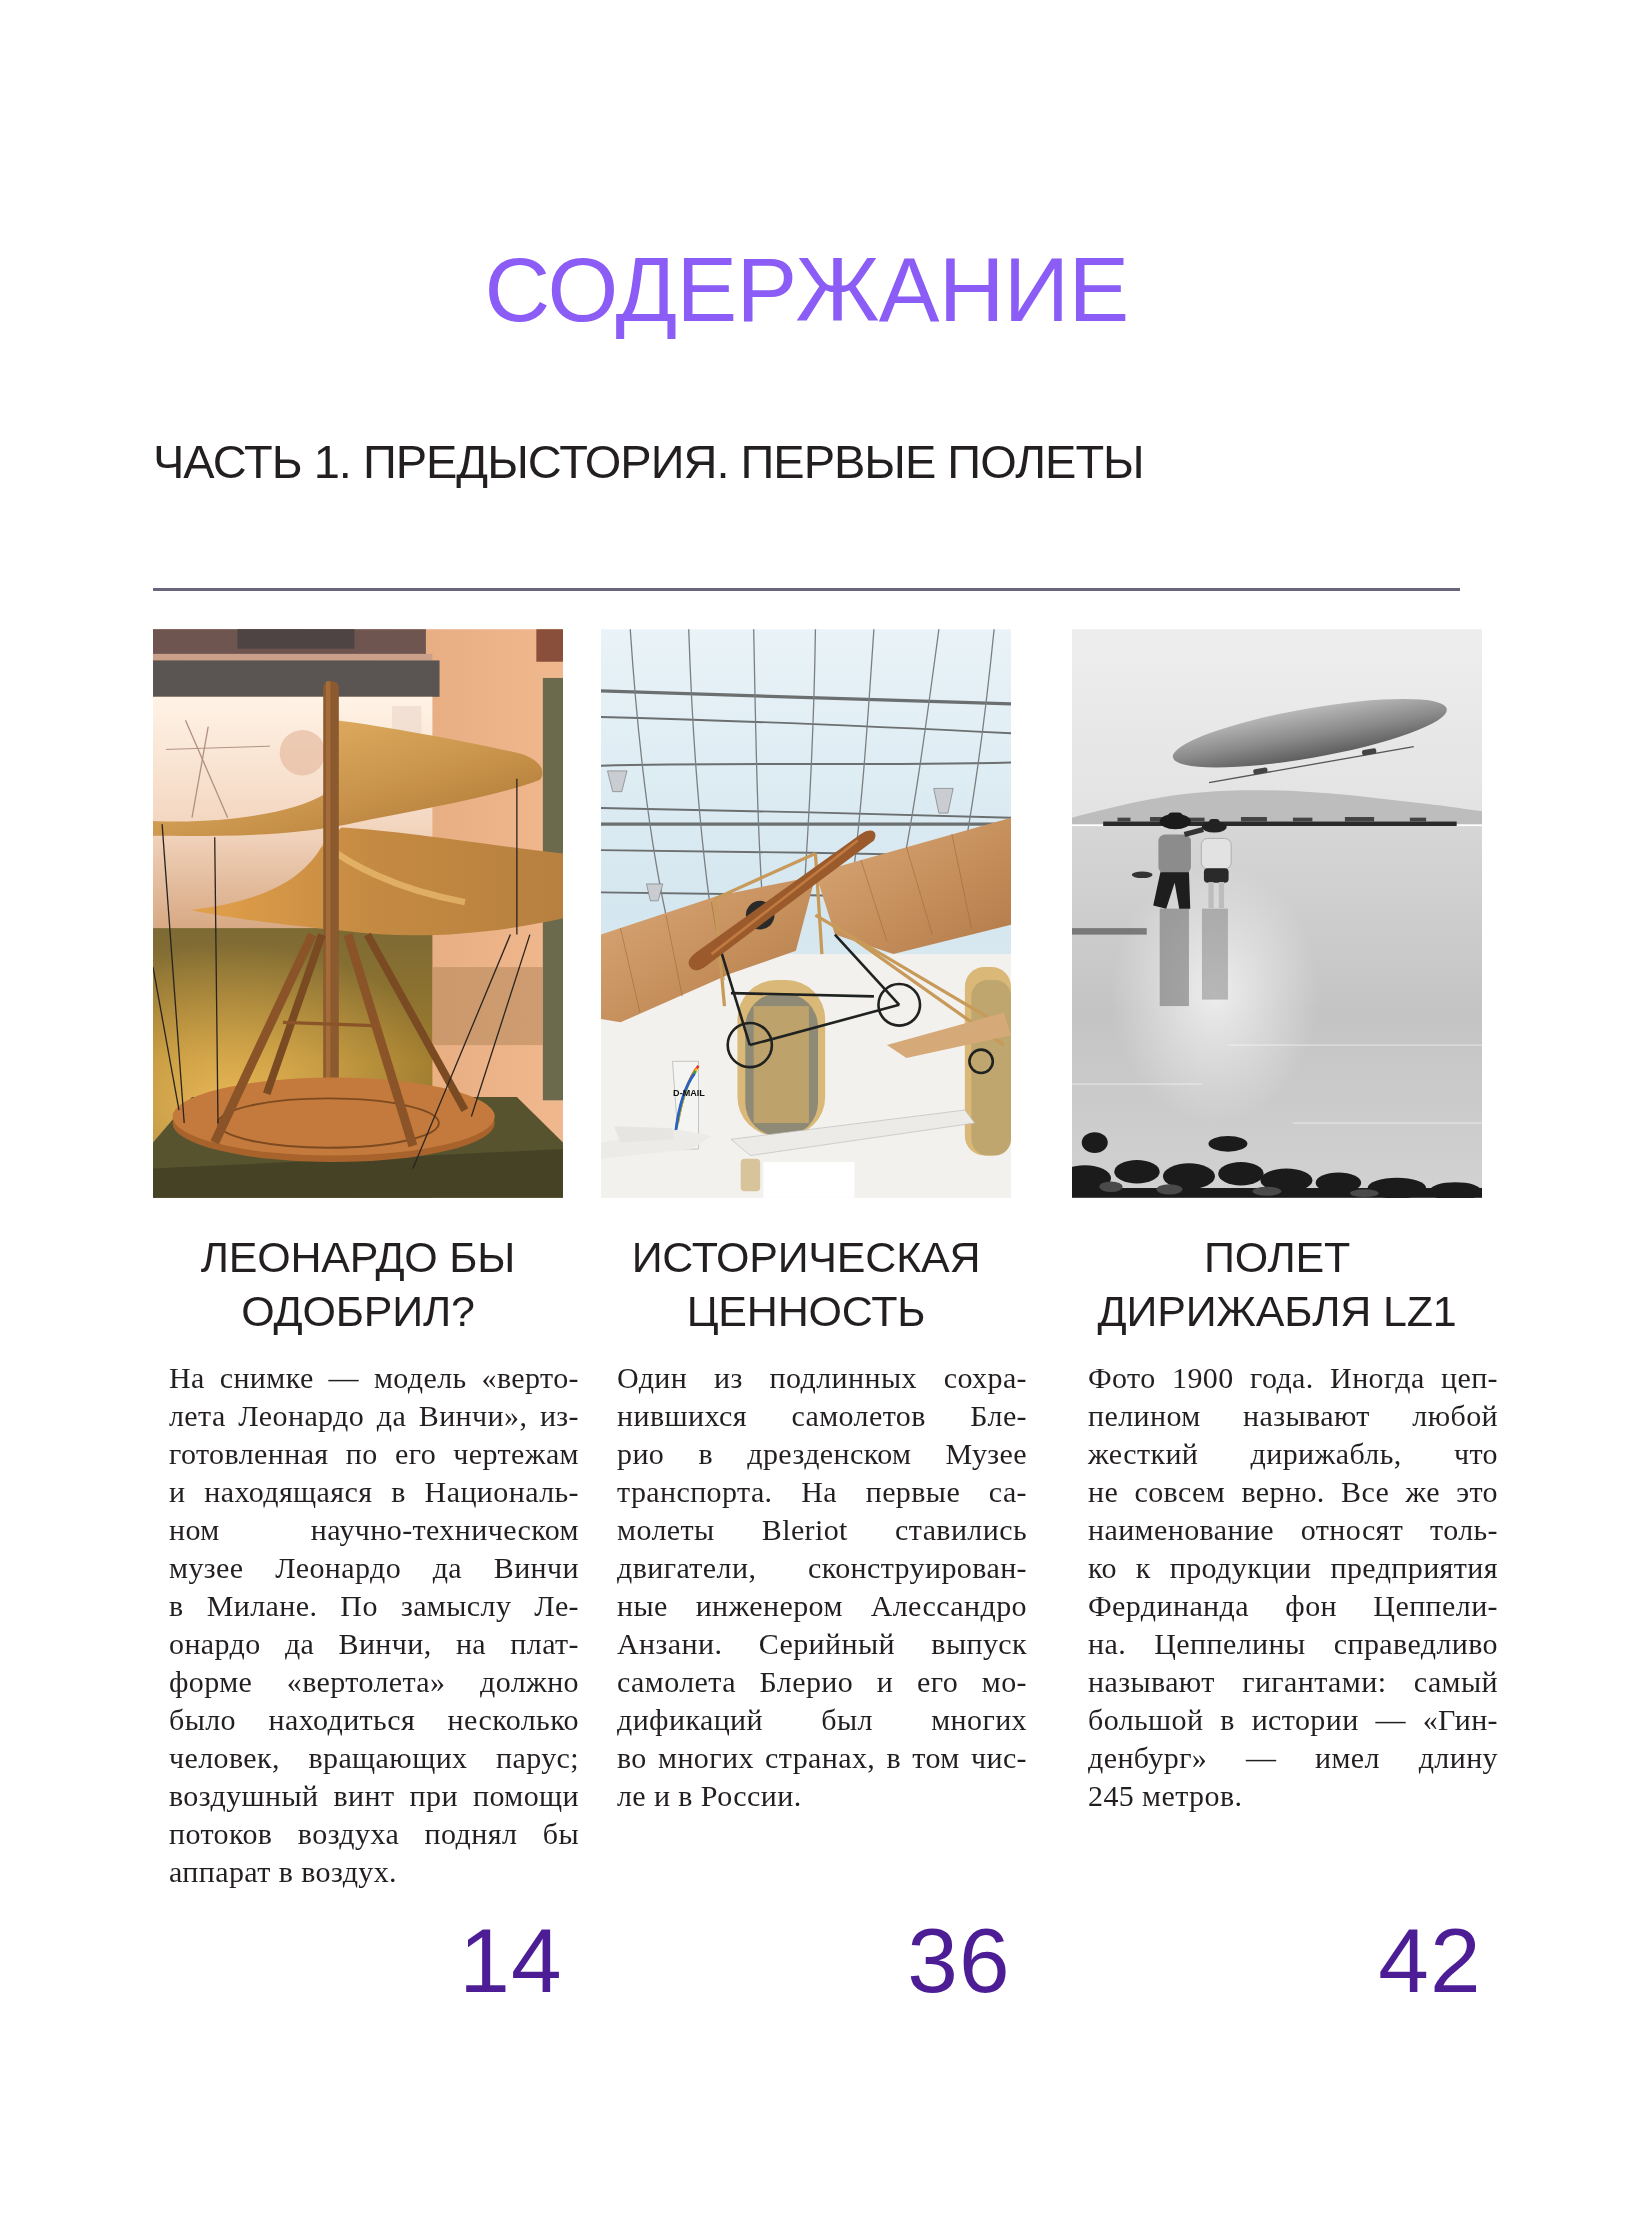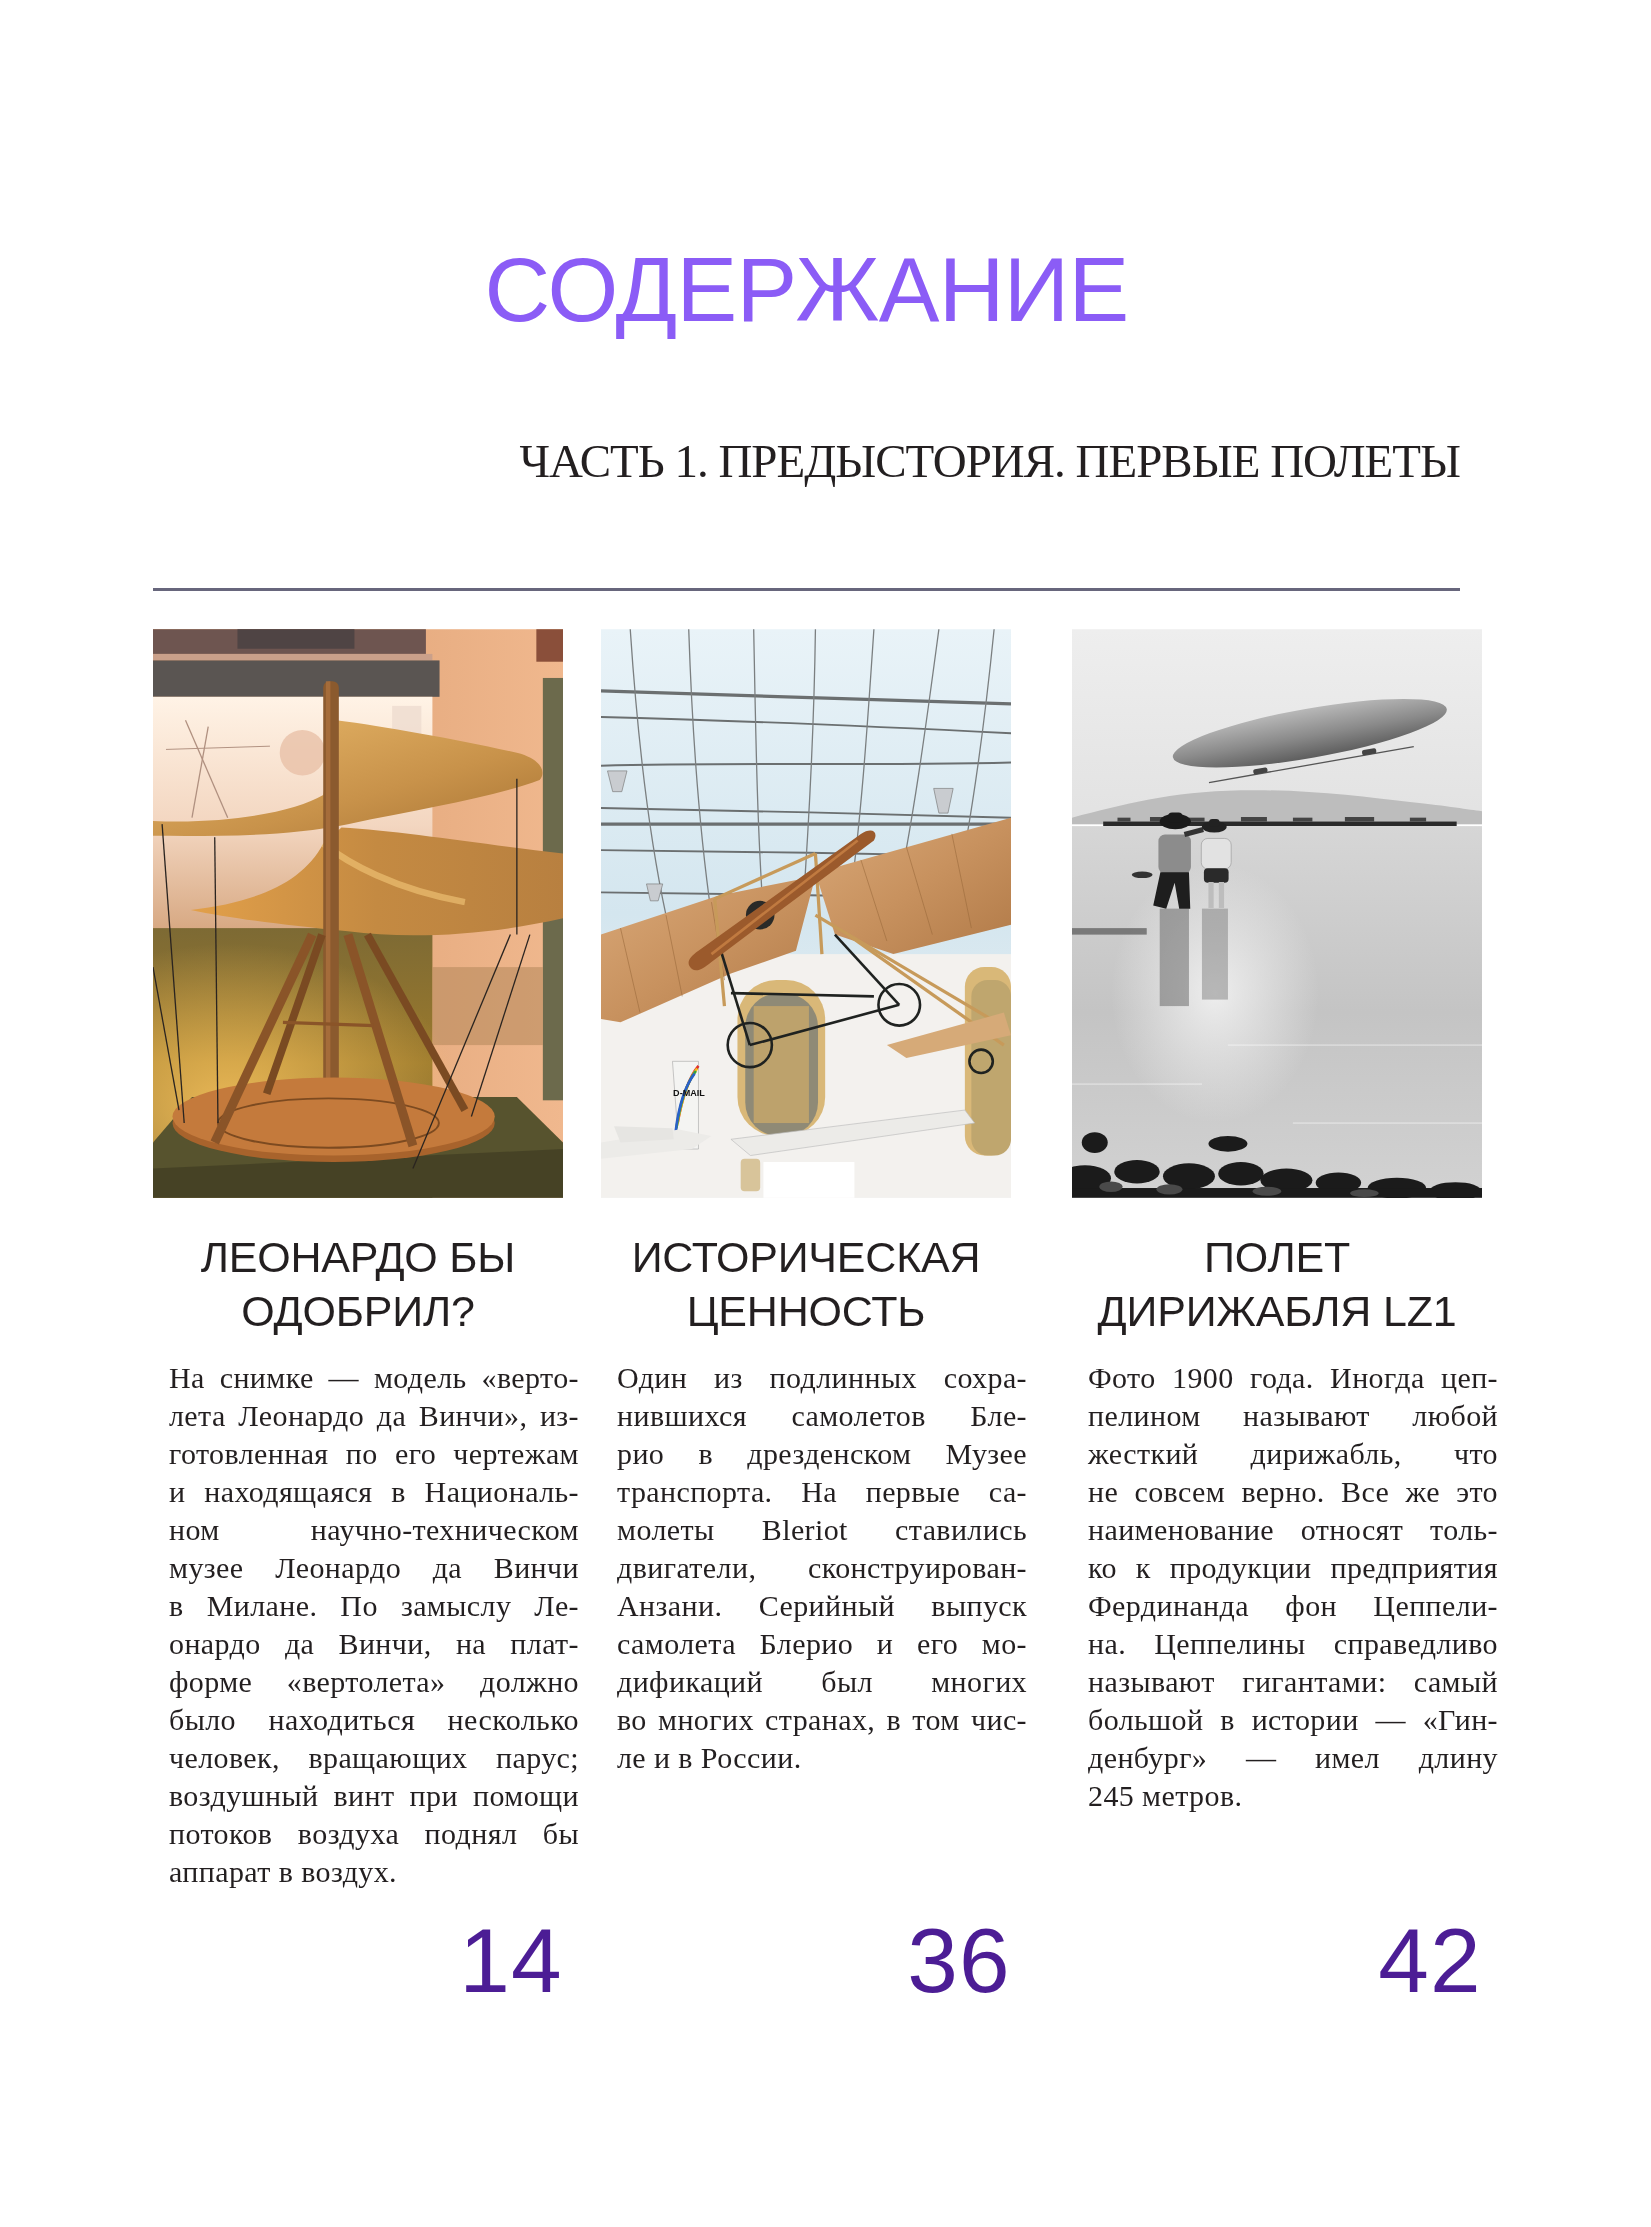--- a/index.html
+++ b/index.html
@@ -6,22 +6,22 @@
   body { width: 1651px; height: 2227px; position: relative; overflow: hidden; }
   .page { position: absolute; left: 0; top: 0; width: 1651px; height: 2227px; background: #ffffff; }
 
   .toc-title {
     position: absolute; left: 153px; width: 1307px; top: 244px;
     font-family: "Liberation Sans", sans-serif; font-size: 91px; line-height: 91px;
     color: #8b5cf6; text-align: center; letter-spacing: -0.7px; white-space: nowrap;
   }
   .part-title {
     position: absolute; left: 153px; width: 1307px; top: 438px;
-    font-family: Liberation Serif, serif; font-size: 47px; line-height: 47px;
-    color: #231f20; text-align: right; letter-spacing: -1px; white-space: nowrap;
+    font-family: Liberation Sans, sans-serif; font-size: 47px; line-height: 47px;
+    color: #231f20; text-align: left; letter-spacing: -1px; white-space: nowrap;
   }
   .rule {
     position: absolute; left: 153px; top: 588px; width: 1307px; height: 3.3px;
     background: #67667c;
   }
 
   .col { position: absolute; top: 629px; width: 410px; height: 1430px; }
   .col-1 { left: 153px; }
   .col-2 { left: 601px; }
   .col-3 { left: 1049px; margin-left: 23px; }
@@ -276,20 +276,21 @@
       <span>ИСТОРИЧЕСКАЯ</span>
       <span>ЦЕННОСТЬ</span>
     </div>
     <div class="entry-body">
       <span class="ln">Один из подлинных сохра-</span>
       <span class="ln">нившихся самолетов Бле-</span>
       <span class="ln">рио в дрезденском Музее</span>
       <span class="ln">транспорта. На первые са-</span>
       <span class="ln">молеты Bleriot ставились</span>
       <span class="ln">двигатели, сконструирован-</span>
+      <span class="ln">ные инженером Алессандро</span>
       <span class="ln">Анзани. Серийный выпуск</span>
       <span class="ln">самолета Блерио и его мо-</span>
       <span class="ln">дификаций был многих</span>
       <span class="ln">во многих странах, в том чис-</span>
       <span class="ln last">ле и в России.</span>
     </div>
     <div class="page-number">36</div>
   </div>
 
   <div class="col col-3">

